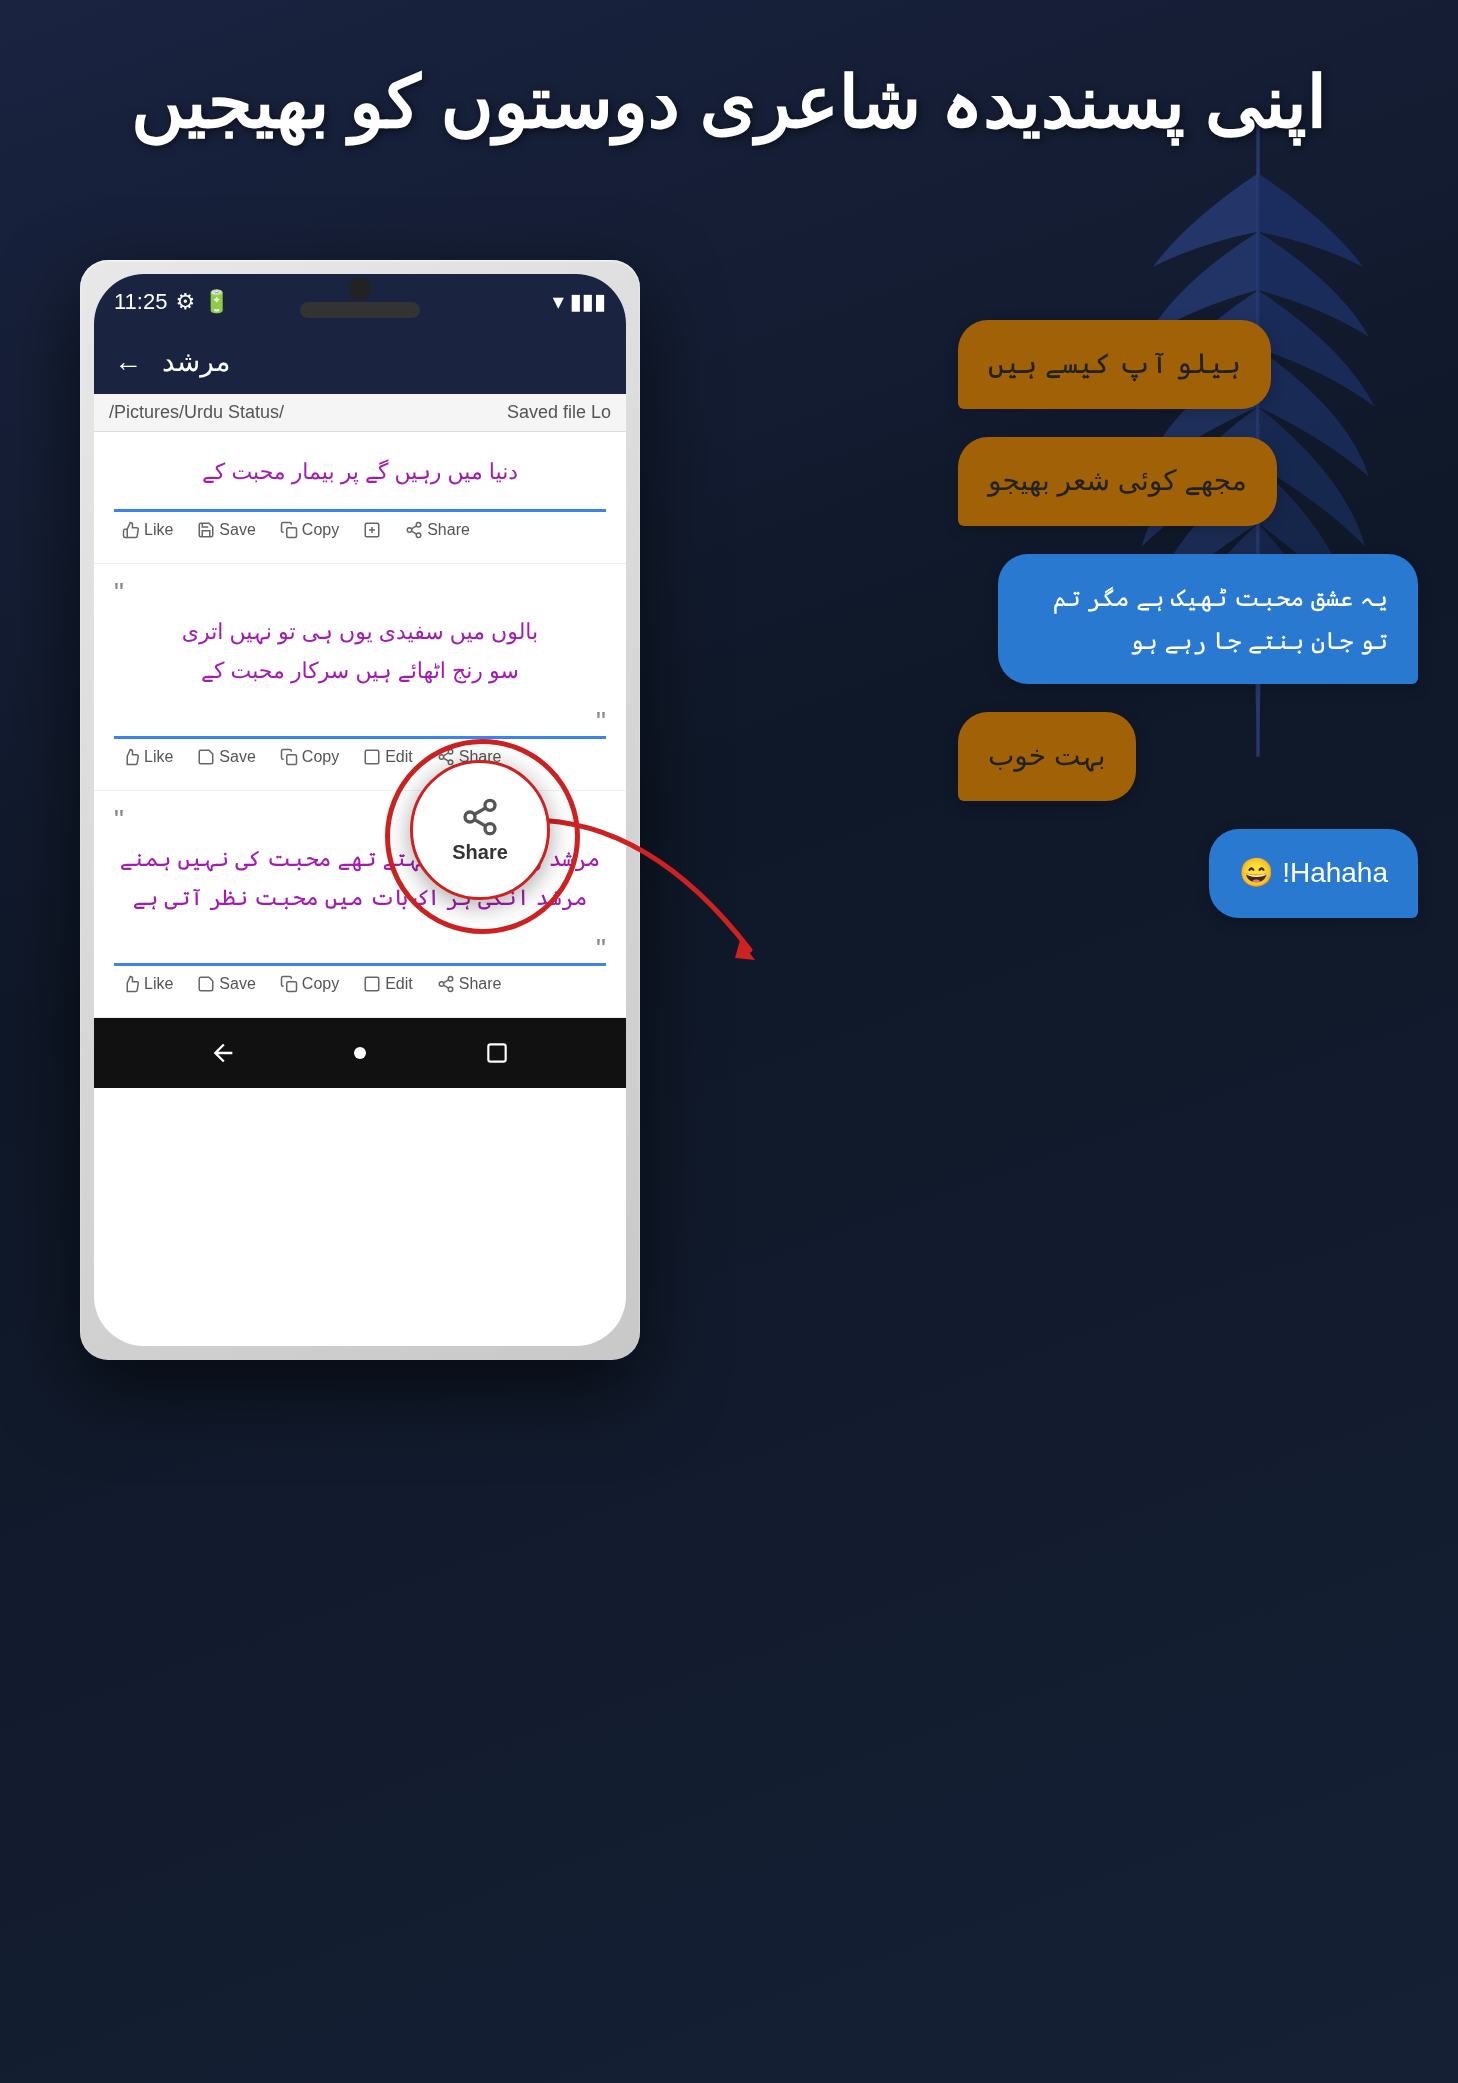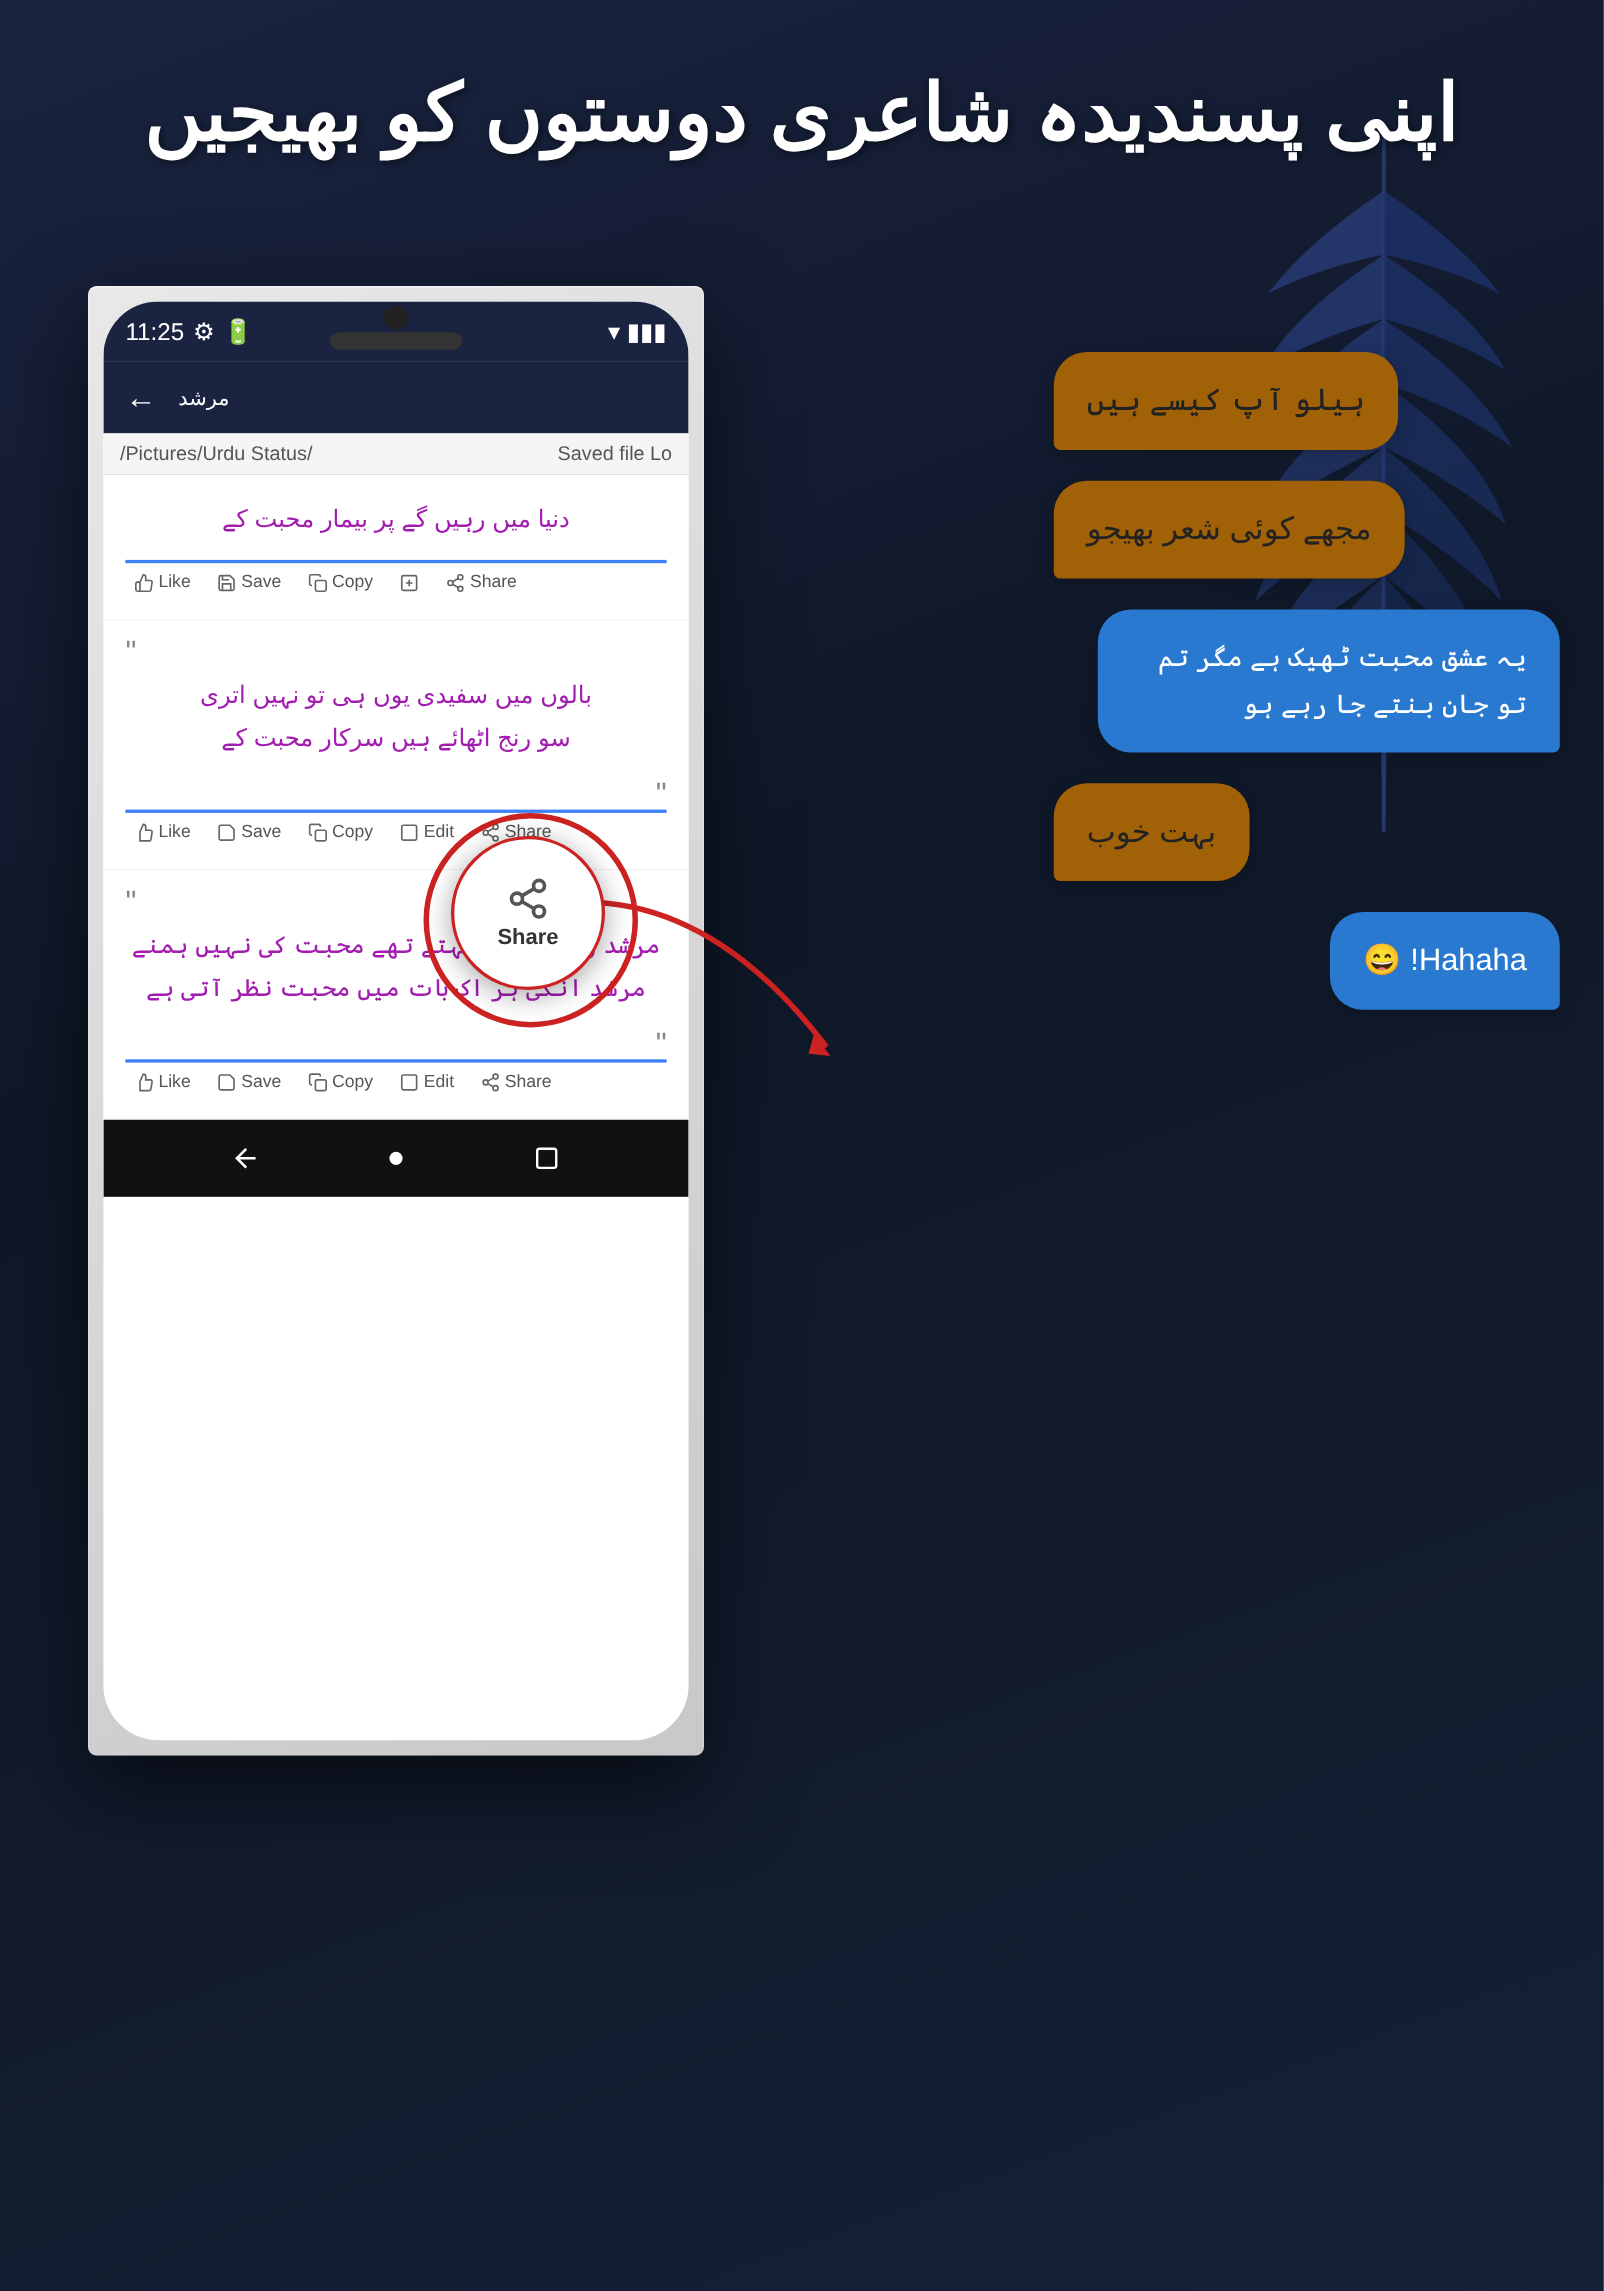--- a/index.html
+++ b/index.html
@@ -44,23 +44,23 @@
       position: absolute;
       top: 260px;
       left: 80px;
       width: 560px;
       height: 1700px;
       z-index: 20;
     }
 
     .phone-outer {
       width: 560px;
-      height: 1336px;
+      height: 1100px;
       background: linear-gradient(145deg, #e8e8e8, #c8c8c8);
-      border-radius: 8px;
+      border-radius: 28px;
       padding: 14px;
       box-shadow: 0 30px 80px rgba(0,0,0,0.6), inset 0 1px 2px rgba(255,255,255,0.8);
       position: relative;
     }
 
     .phone-inner {
       width: 100%;
       height: 100%;
       background: #fff;
       border-radius: 50px;
@@ -129,21 +129,21 @@
       gap: 20px;
     }
 
     .back-arrow {
       font-size: 28px;
       color: white;
     }
 
     .app-title {
       direction: rtl;
-      font-size: 19px;
+      font-size: 28px;
       letter-spacing: 2px;
       text-align: right;
     }
 
     
     .path-bar {
       background: #f5f5f5;
       padding: 8px 15px;
       font-size: 18px;
       color: #555;

